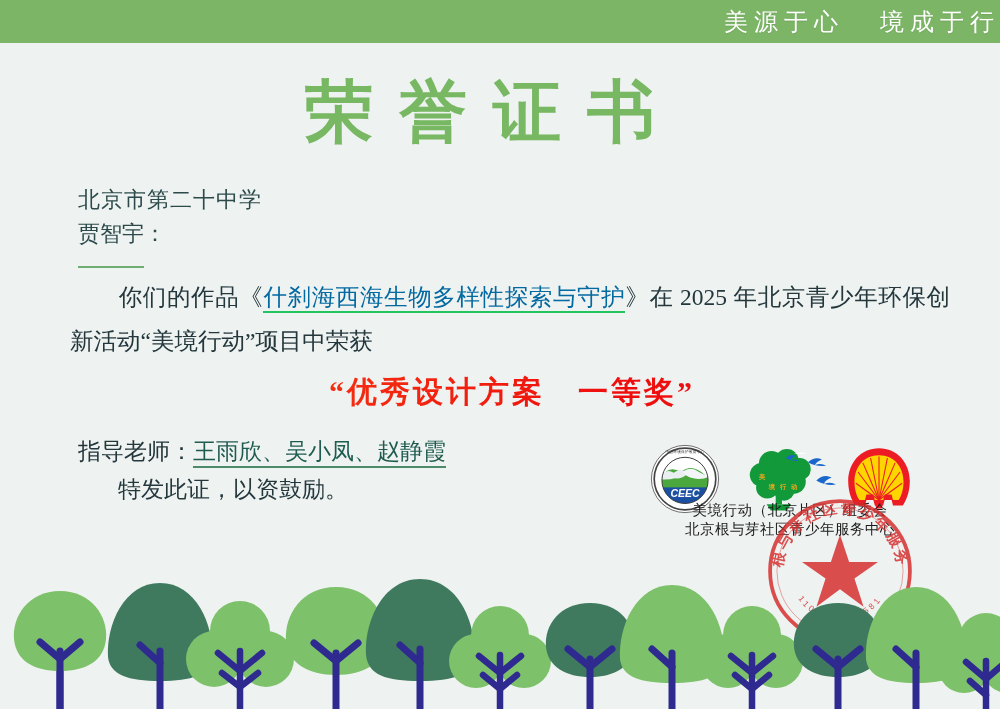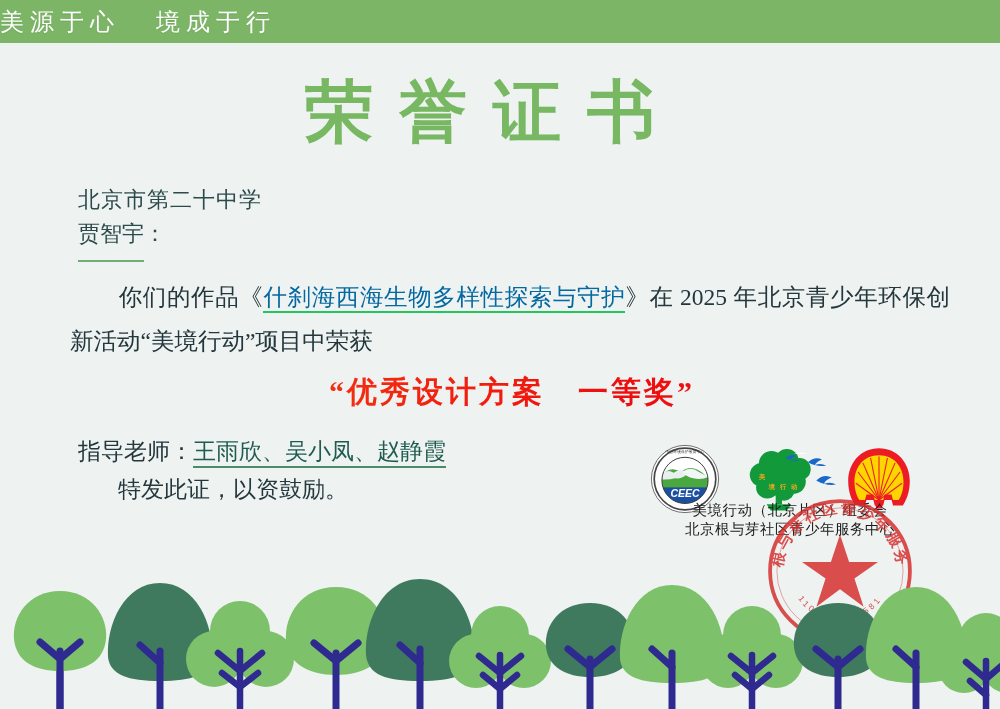--- a/index.html
+++ b/index.html
@@ -24,21 +24,21 @@
   
   .banner {
     position: absolute;
     left: 0;
     top: 0;
     width: 1000px;
     height: 43px;
     background: #7bb565;
     display: flex;
     align-items: center;
-    justify-content: flex-start;
+    justify-content: flex-end;
   }
   .banner-text {
     color: #ffffff;
     font-size: 24px;
     letter-spacing: 6px;
     font-family: "Liberation Serif", "DejaVu Serif", serif;
     white-space: pre;
     text-shadow: 0 1px 1px rgba(0,0,0,0.08);
   }
 
@@ -70,21 +70,21 @@
     font-size: 22px;
     letter-spacing: 1px;
   }
   .recipient {
     left: 78px;
     top: 219px;
     font-size: 22px;
   }
   .recipient .name {
     border-bottom: 2px solid #6fae72;
-    padding-bottom: 14px;
+    padding-bottom: 20px;
   }
 
   .para {
     position: absolute;
     left: 70px;
     top: 275px;
     width: 880px;
     font-size: 23.5px;
     line-height: 44px;
     color: #23373c;

